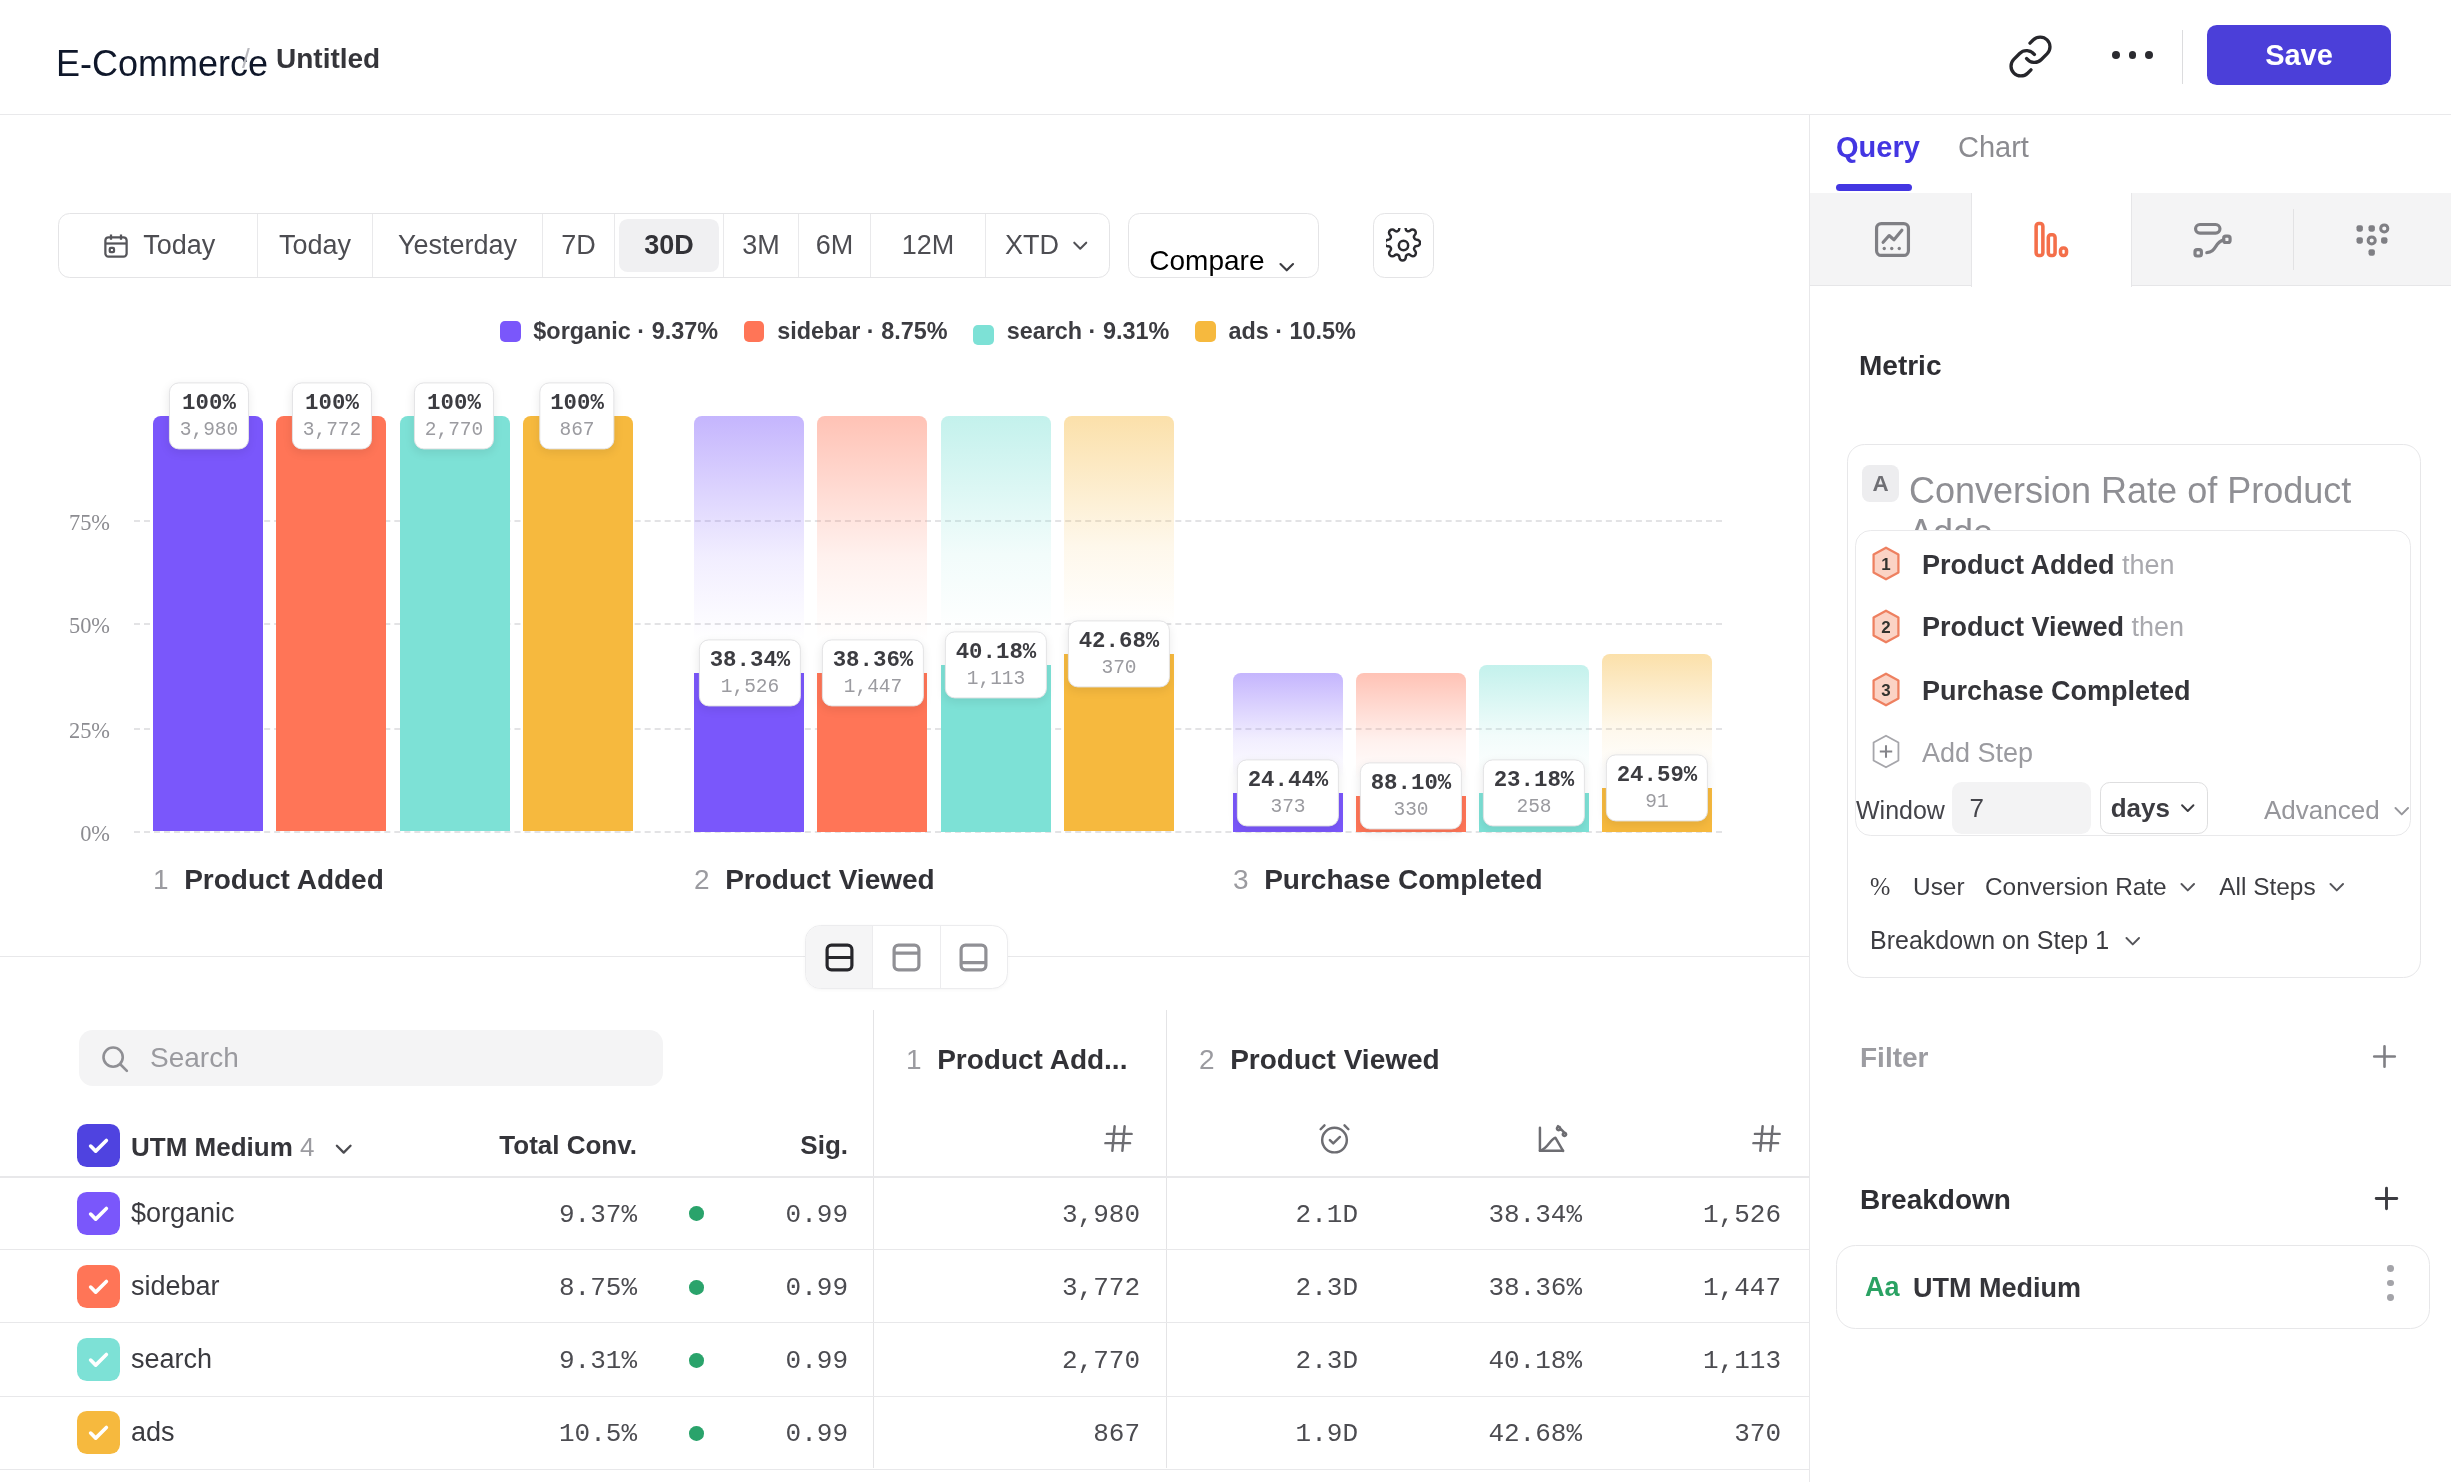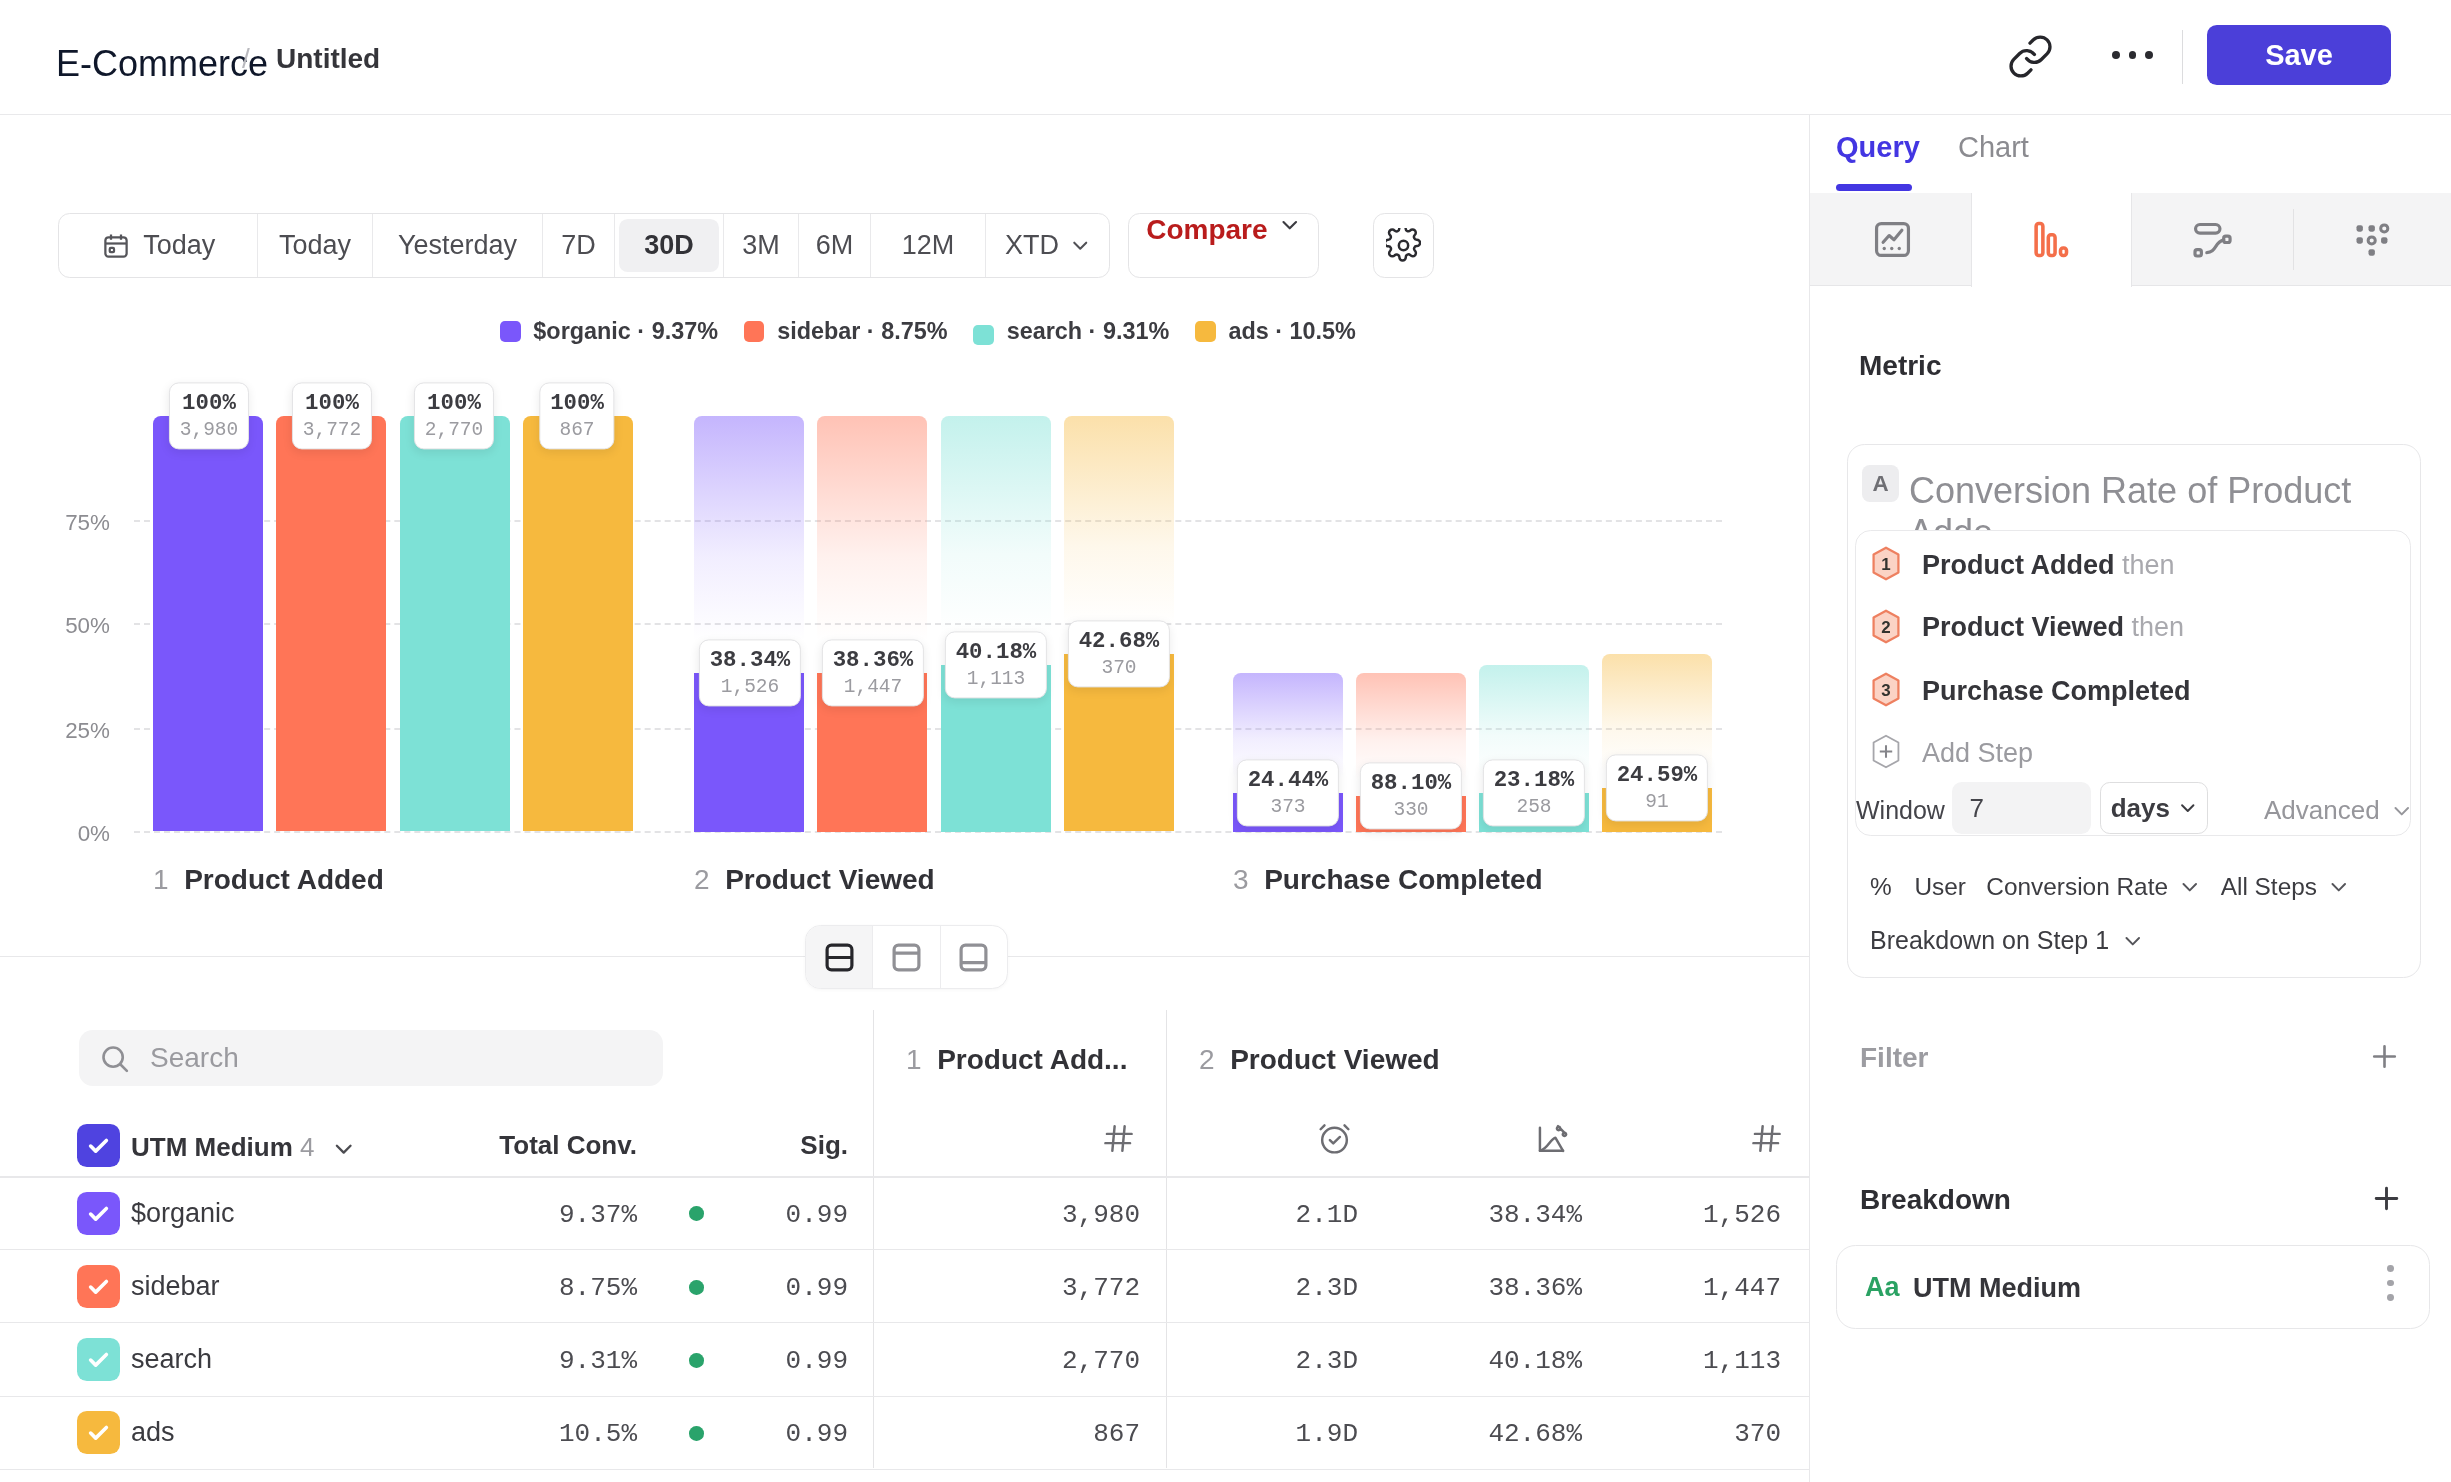--- a/index.html
+++ b/index.html
@@ -1,18 +1,18 @@
 <!DOCTYPE html>
 <html><head>
 <meta charset="utf-8">
 <style>
 *{margin:0;padding:0;box-sizing:border-box}
 html,body{width:2452px;height:1482px;background:#fff;font-family:"Liberation Sans",sans-serif;overflow:hidden}
 .abs{position:absolute}
-.mono{font-family:Liberation Sans, sans-serif}
+.mono{font-family:Liberation Serif, serif}
 .page{position:relative;width:2452px;height:1482px;background:#fff}
 .hline{position:absolute;background:#e8e8ea;height:1px}
 .vline{position:absolute;background:#e8e8ea;width:1px}
 svg{display:block}
 .tip{position:absolute;transform:translate(-50%,-50%);background:#fff;border:1.5px solid #e3e3e5;border-radius:9.8px;box-shadow:0 2.9px 9.8px rgba(0,0,0,.08);padding:5.9px 9.8px;text-align:center;font-family:"Liberation Mono",monospace;white-space:nowrap}
 .tip .t1{font-size:22.4px;font-weight:700;color:#3c3c41;line-height:29px}
 .tip .t2{font-size:19.5px;color:#9b9ba0;line-height:24.4px}
 .cell{position:absolute;font-family:"Liberation Mono",monospace;font-size:26px;color:#4c4c51;text-align:right}
 .chk{position:absolute;width:43px;height:43px;border-radius:9.8px;display:flex;align-items:center;justify-content:center}
 </style>
@@ -56,21 +56,21 @@
   </div>
   <div style="width:75px;display:flex;align-items:center;justify-content:center;border-right:1.5px solid #e9e9eb">3M</div>
   <div style="width:72px;display:flex;align-items:center;justify-content:center;border-right:1.5px solid #e9e9eb">6M</div>
   <div style="width:115px;display:flex;align-items:center;justify-content:center;border-right:1.5px solid #e9e9eb">12M</div>
   <div style="flex:1;display:flex;align-items:center;justify-content:center;gap:10.7px">XTD
     <svg width="20.5" height="20.5" viewBox="0 0 24 24" fill="none" stroke="#505055" stroke-width="2.4" stroke-linecap="round" stroke-linejoin="round">
           <path d="M5 9l7 7 7-7"></path>
         </svg>
   </div>
 </div>
-<div class="abs" style="left:1128px;top:213px;width:191px;height:65px;border:1.5px solid #e4e4e6;border-radius:11.7px;background:#fff;display:flex;align-items:flex-start;justify-content:center;gap:11.7px;font-size:28px;color:#b91c1c;font-weight:700">Compare
+<div class="abs" style="left:1128px;top:213px;width:191px;height:65px;border:1.5px solid #e4e4e6;border-radius:11.7px;background:#fff;display:flex;align-items:flex-end;justify-content:center;gap:11.7px;font-size:28px;color:#000000;font-weight:400">Compare
   <svg width="21.5" height="21.5" viewBox="0 0 24 24" fill="none" stroke="#3c3c41" stroke-width="2.4" stroke-linecap="round" stroke-linejoin="round">
         <path d="M5 9l7 7 7-7"></path>
       </svg>
 </div>
 <div class="abs" style="left:1373px;top:213px;width:61px;height:65px;border:1.5px solid #e4e4e6;border-radius:11.7px;background:#fff;display:flex;align-items:center;justify-content:center">
   <svg width="35" height="35" viewBox="0 0 24 24" fill="none" stroke="#2b2b30" stroke-width="1.7">
         <circle cx="12" cy="12" r="3.2"></circle>
         <path d="M19.4 13.5a1.8 1.8 0 0 0 .36 1.98l.07.07a2.2 2.2 0 1 1-3.11 3.11l-.07-.07a1.8 1.8 0 0 0-1.98-.36 1.8 1.8 0 0 0-1.09 1.65v.2a2.2 2.2 0 1 1-4.4 0v-.11a1.8 1.8 0 0 0-1.18-1.65 1.8 1.8 0 0 0-1.98.36l-.07.07a2.2 2.2 0 1 1-3.11-3.11l.07-.07a1.8 1.8 0 0 0 .36-1.98 1.8 1.8 0 0 0-1.65-1.09h-.2a2.2 2.2 0 1 1 0-4.4h.11a1.8 1.8 0 0 0 1.65-1.18 1.8 1.8 0 0 0-.36-1.98l-.07-.07a2.2 2.2 0 1 1 3.11-3.11l.07.07a1.8 1.8 0 0 0 1.98.36h.09a1.8 1.8 0 0 0 1.09-1.65v-.2a2.2 2.2 0 1 1 4.4 0v.11a1.8 1.8 0 0 0 1.09 1.65 1.8 1.8 0 0 0 1.98-.36l.07-.07a2.2 2.2 0 1 1 3.11 3.11l-.07.07a1.8 1.8 0 0 0-.36 1.98v.09a1.8 1.8 0 0 0 1.65 1.09h.2a2.2 2.2 0 1 1 0 4.4h-.11a1.8 1.8 0 0 0-1.65 1.09z"></path>
       </svg>
 </div>

